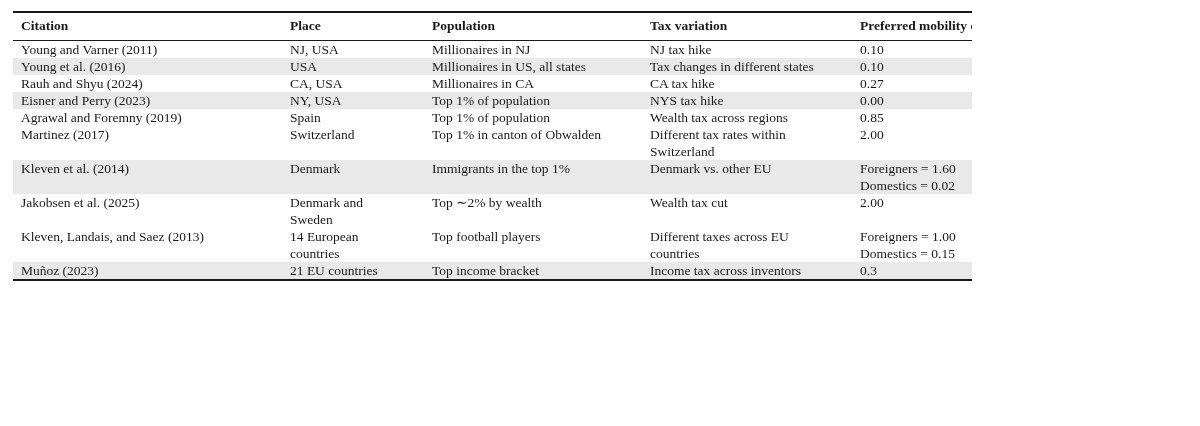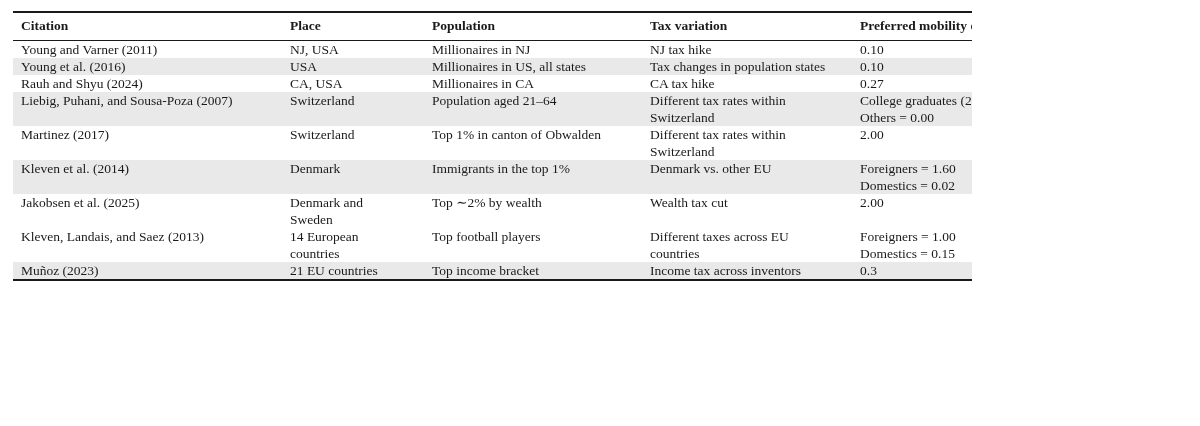--- a/index.html
+++ b/index.html
@@ -75,38 +75,43 @@
             <td>Young and Varner (2011)</td>
             <td>NJ, USA</td>
             <td>Millionaires in NJ</td>
             <td>NJ tax hike</td>
             <td>0.10</td>
           </tr>
           <tr class="shaded">
             <td>Young et al. (2016)</td>
             <td>USA</td>
             <td>Millionaires in US, all states</td>
-            <td>Tax changes in population states</td>
+            <td>Tax changes in different states</td>
             <td>0.10</td>
           </tr>
           <tr>
             <td>Rauh and Shyu (2024)</td>
             <td>CA, USA</td>
             <td>Millionaires in CA</td>
             <td>CA tax hike</td>
             <td>0.27</td>
           </tr>
           <tr class="shaded">
-            <td>Liebig, Puhani, and Sousa-Poza (2007)</td>
-            <td>Switzerland</td>
-            <td>Population aged 21–64</td>
-            <td>Different tax rates within
-Switzerland</td>
-            <td>College graduates (21–35) = 0.50
-Others = 0.00</td>
+            <td>Eisner and Perry (2023)</td>
+            <td>NY, USA</td>
+            <td>Top 1% of population</td>
+            <td>NYS tax hike</td>
+            <td>0.00</td>
+          </tr>
+          <tr>
+            <td>Agrawal and Foremny (2019)</td>
+            <td>Spain</td>
+            <td>Top 1% of population</td>
+            <td>Wealth tax across regions</td>
+            <td>0.85</td>
           </tr>
           <tr>
             <td>Martinez (2017)</td>
             <td>Switzerland</td>
             <td>Top 1% in canton of Obwalden</td>
             <td>Different tax rates within
 Switzerland</td>
             <td>2.00</td>
           </tr>
           <tr class="shaded">

